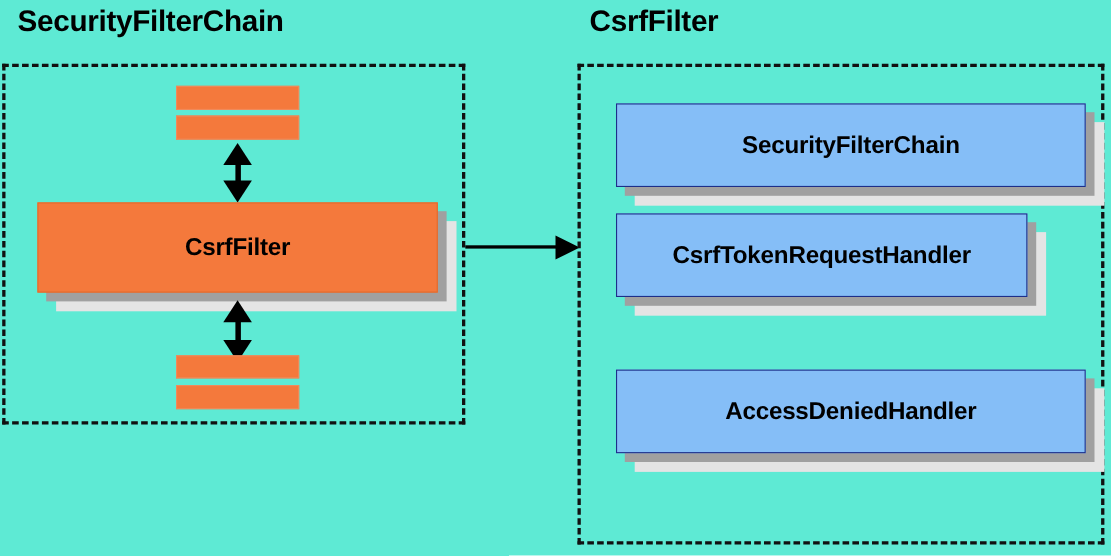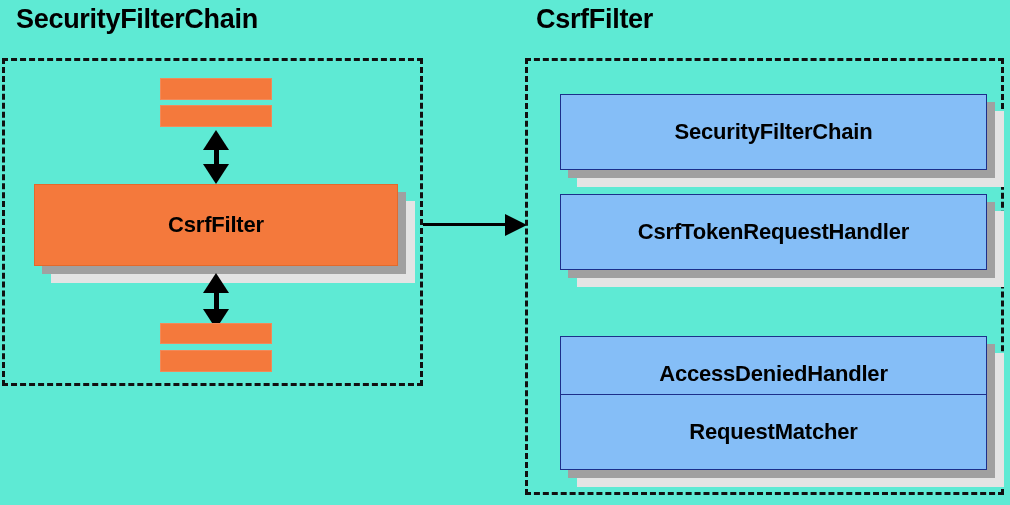--- a/index.html
+++ b/index.html
@@ -154,31 +154,26 @@
   <div class="arrow-head right" style="left:505px; top:214px;"></div>
 
   <div class="group-box" id="group-right"></div>
 
   <div class="layered" style="left:560px; top:94px; width:427px; height:76px;">
     <div class="shadow-far"></div>
     <div class="shadow-near"></div>
     <div class="face blue">SecurityFilterChain</div>
   </div>
 
-  <div class="layered" style="left:560px; top:194px; width:427px; height:76px;border-radius:30px;">
+  <div class="layered" style="left:560px; top:194px; width:374px; height:76px;border-radius:30px;">
     <div class="shadow-far"></div>
     <div class="shadow-near"></div>
     <div class="face blue">CsrfTokenRequestHandler</div>
   </div>
 
   <div class="layered" style="left:560px; top:294px; width:427px; height:76px;margin-top:42px;">
     <div class="shadow-far"></div>
     <div class="shadow-near"></div>
     <div class="face blue">AccessDeniedHandler</div>
   </div>
 
-  <div class="layered" style="left:560px; top:394px; width:427px; height:76px;">
-    <div class="shadow-far"></div>
-    <div class="shadow-near"></div>
-    <div class="face blue">RequestMatcher</div>
-  </div>
 
 </div>
 
 </body></html>

